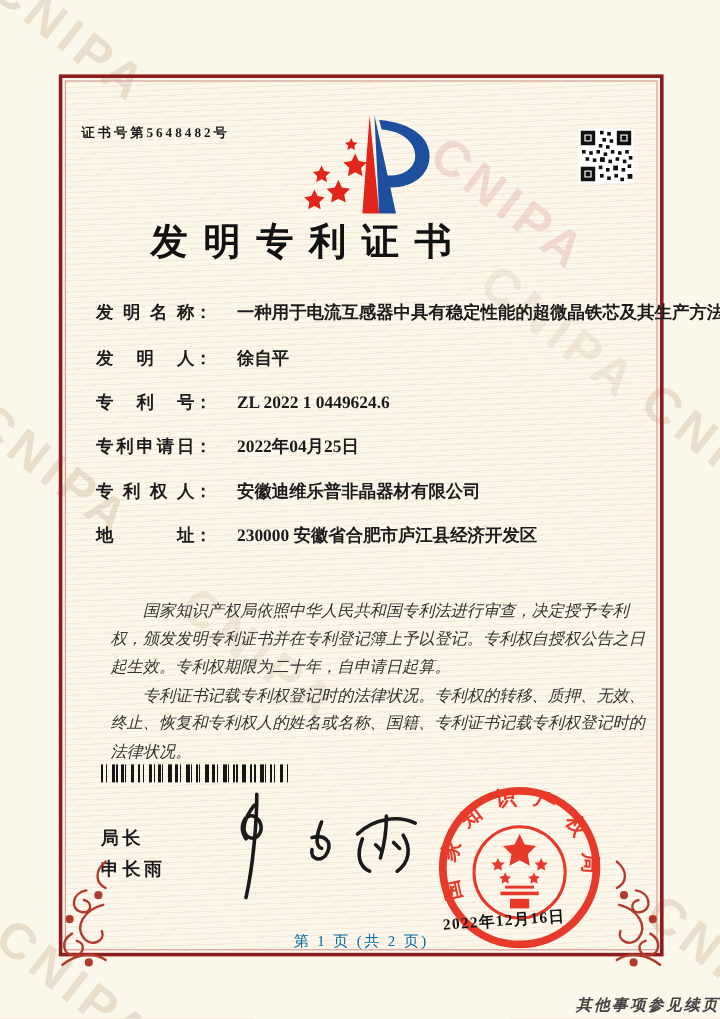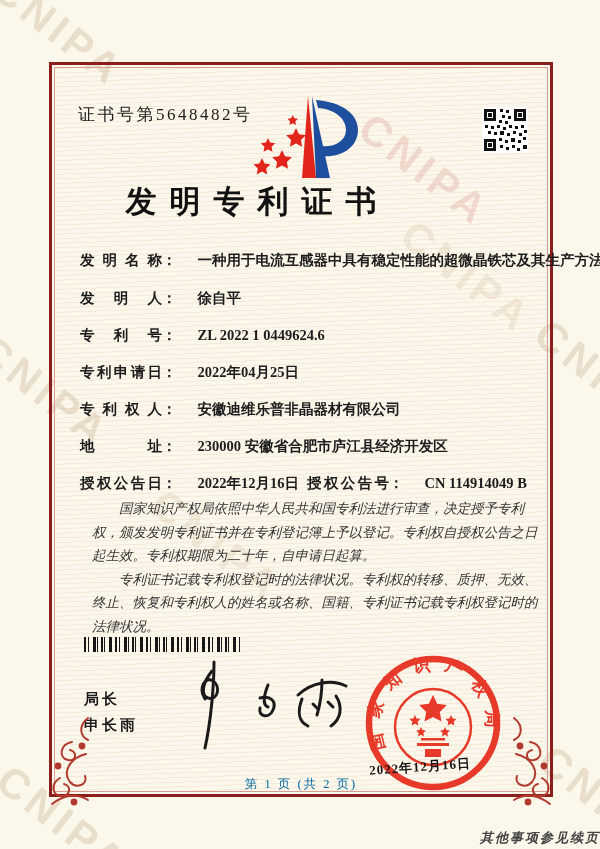--- a/index.html
+++ b/index.html
@@ -23,21 +23,21 @@
     border:3px solid #8c1d1d;box-sizing:border-box;
   }
   .frame-inner{
     position:absolute;inset:2px;border:1px solid #d99c93;
     background:
       repeating-linear-gradient(178deg,
         rgba(224,166,128,0.16) 0px, rgba(224,166,128,0.16) 1px,
         rgba(0,0,0,0) 1px, rgba(0,0,0,0) 4.6px);
   }
   
-  .cert-no{position:absolute;left:78px;top:103px;font-size:17px;font-weight:400;letter-spacing:2.5px;}
+  .cert-no{position:absolute;left:68px;top:103px;font-size:11px;font-weight:700;letter-spacing:2.5px;}
   .logo{position:absolute;left:238px;top:92px;}
   .qr{position:absolute;left:482px;top:107px;}
   .title{
     position:absolute;left:49px;top:181px;width:404px;text-align:center;
     font-size:31px;font-weight:700;letter-spacing:13px;text-indent:13px;color:#111;
   }
   
   .row{position:absolute;left:80px;font-size:14.5px;font-weight:700;white-space:nowrap;}
   .lbl{display:inline-block;width:82px;text-align:justify;text-align-last:justify;vertical-align:bottom;}
   .colon{display:inline-block;}
@@ -168,26 +168,20 @@
   </div>
   <div class="row" style="top:363px">
     <span class="lbl">专利申请日</span><span class="colon">：</span><span class="val">2022年04月25日</span>
   </div>
   <div class="row" style="top:400px">
     <span class="lbl">专利权人</span><span class="colon">：</span><span class="val">安徽迪维乐普非晶器材有限公司</span>
   </div>
   <div class="row" style="top:437px">
     <span class="lbl">地址</span><span class="colon">：</span><span class="val">230000 安徽省合肥市庐江县经济开发区</span>
   </div>
-  <div class="row" style="top:474px">
-    <span class="lbl">授权公告日</span><span class="colon">：</span><span class="val">2022年12月16日</span>
-    <span class="cell2">
-      <span class="lbl">授权公告号</span><span class="colon">：</span><span class="val">CN 114914049 B</span>
-    </span>
-  </div>
 
   <div class="paras">
     <p>国家知识产权局依照中华人民共和国专利法进行审查，决定授予专利权，颁发发明专利证书并在专利登记簿上予以登记。专利权自授权公告之日起生效。专利权期限为二十年，自申请日起算。</p>
     <p>专利证书记载专利权登记时的法律状况。专利权的转移、质押、无效、终止、恢复和专利权人的姓名或名称、国籍、专利证书记载专利权登记时的法律状况。</p>
   </div>
 
   <div class="barcode"></div>
 
   <div class="signatory">
     <div>局长</div>

